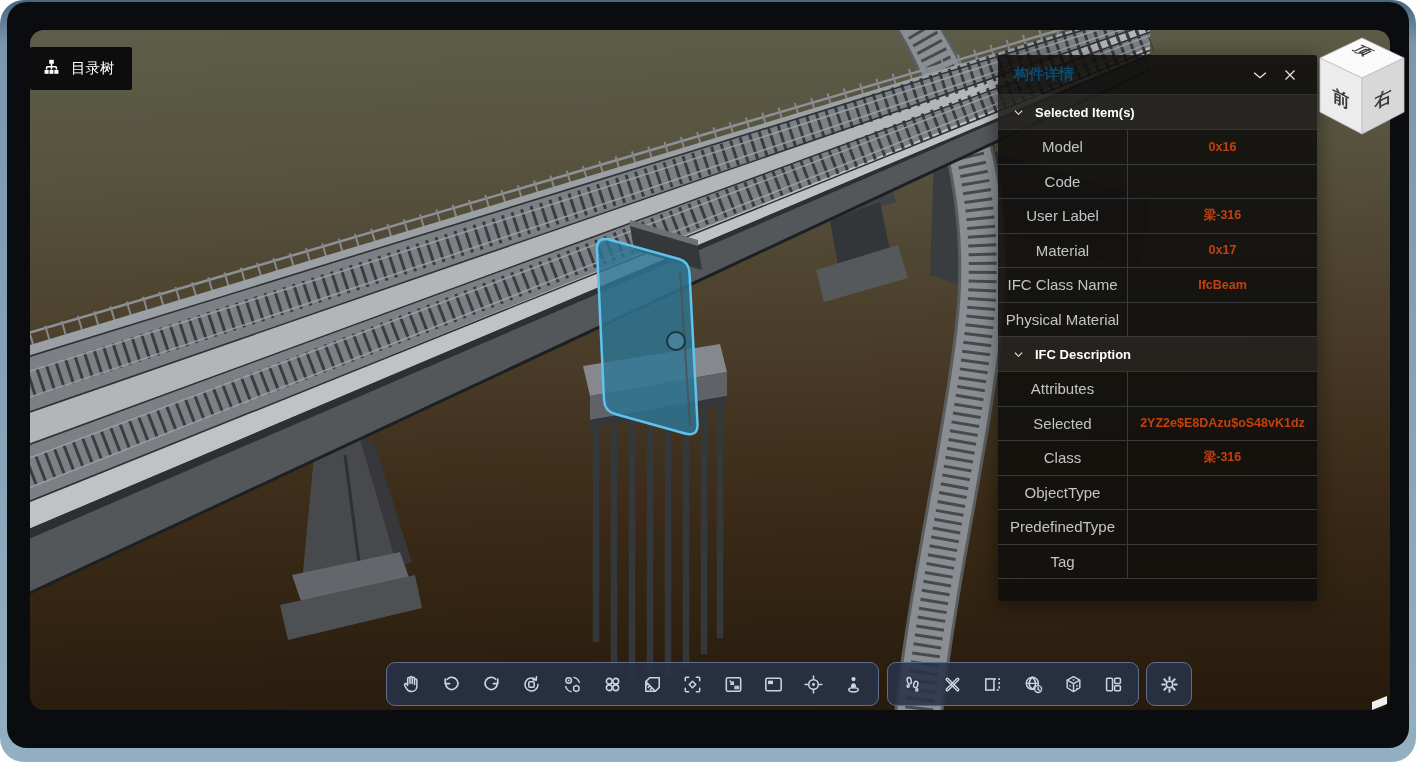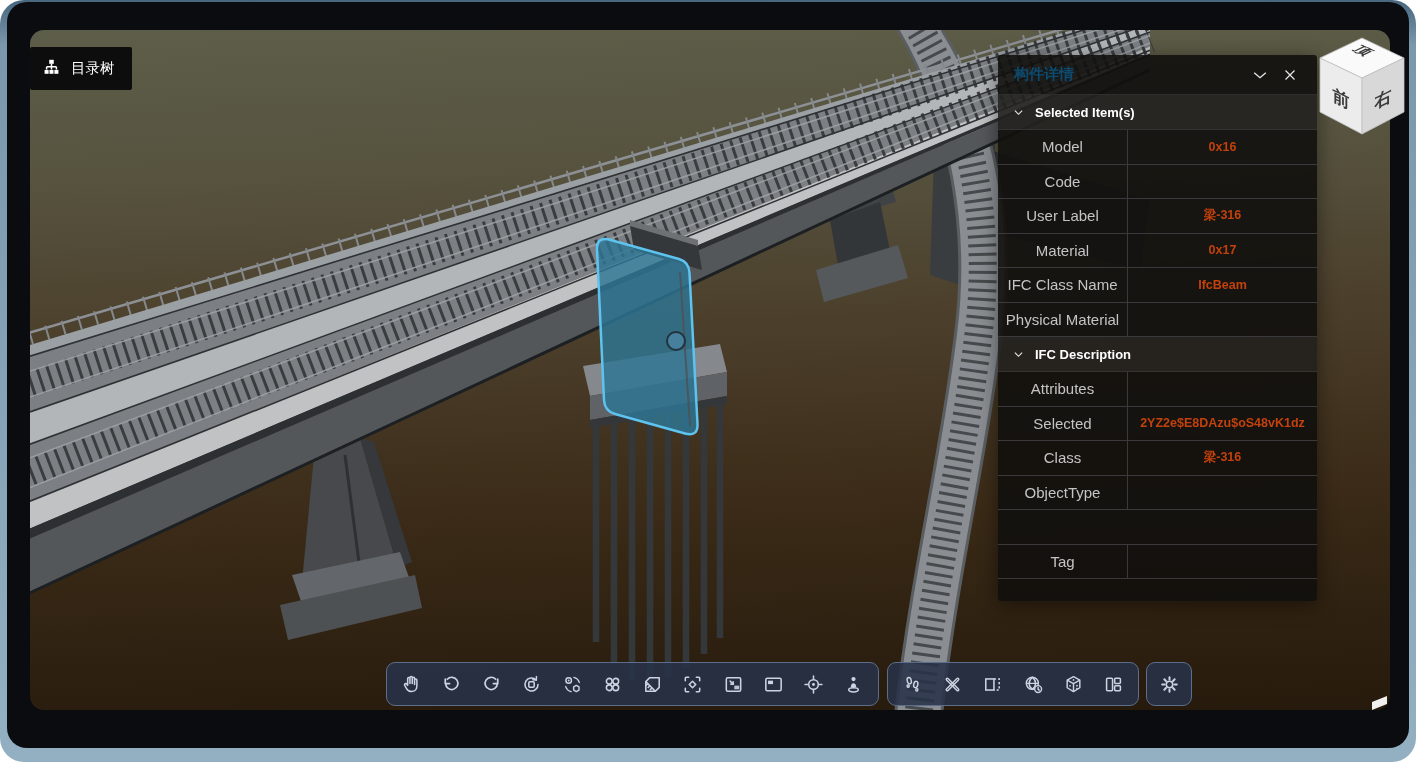--- a/index.html
+++ b/index.html
@@ -217,20 +217,21 @@
     </div>
     <div class="prow">
       <div class="pcell-l">Class</div>
       <div class="pcell-v">梁-316</div>
     </div>
     <div class="prow">
       <div class="pcell-l">ObjectType</div>
       <div class="pcell-v"></div>
     </div>
     <div class="prow">
+      <div class="pcell-l">PredefinedType</div>
     </div>
     <div class="prow">
       <div class="pcell-l">Tag</div>
       <div class="pcell-v"></div>
     </div>
   </div>
 
   <div class="viewcube">
     <svg width="92" height="106" viewBox="0 0 92 106">
       <polygon points="46,4 88,24 46,44 4,24" fill="#fafafa" stroke="#c2c2c2" stroke-width="0.8"></polygon>

